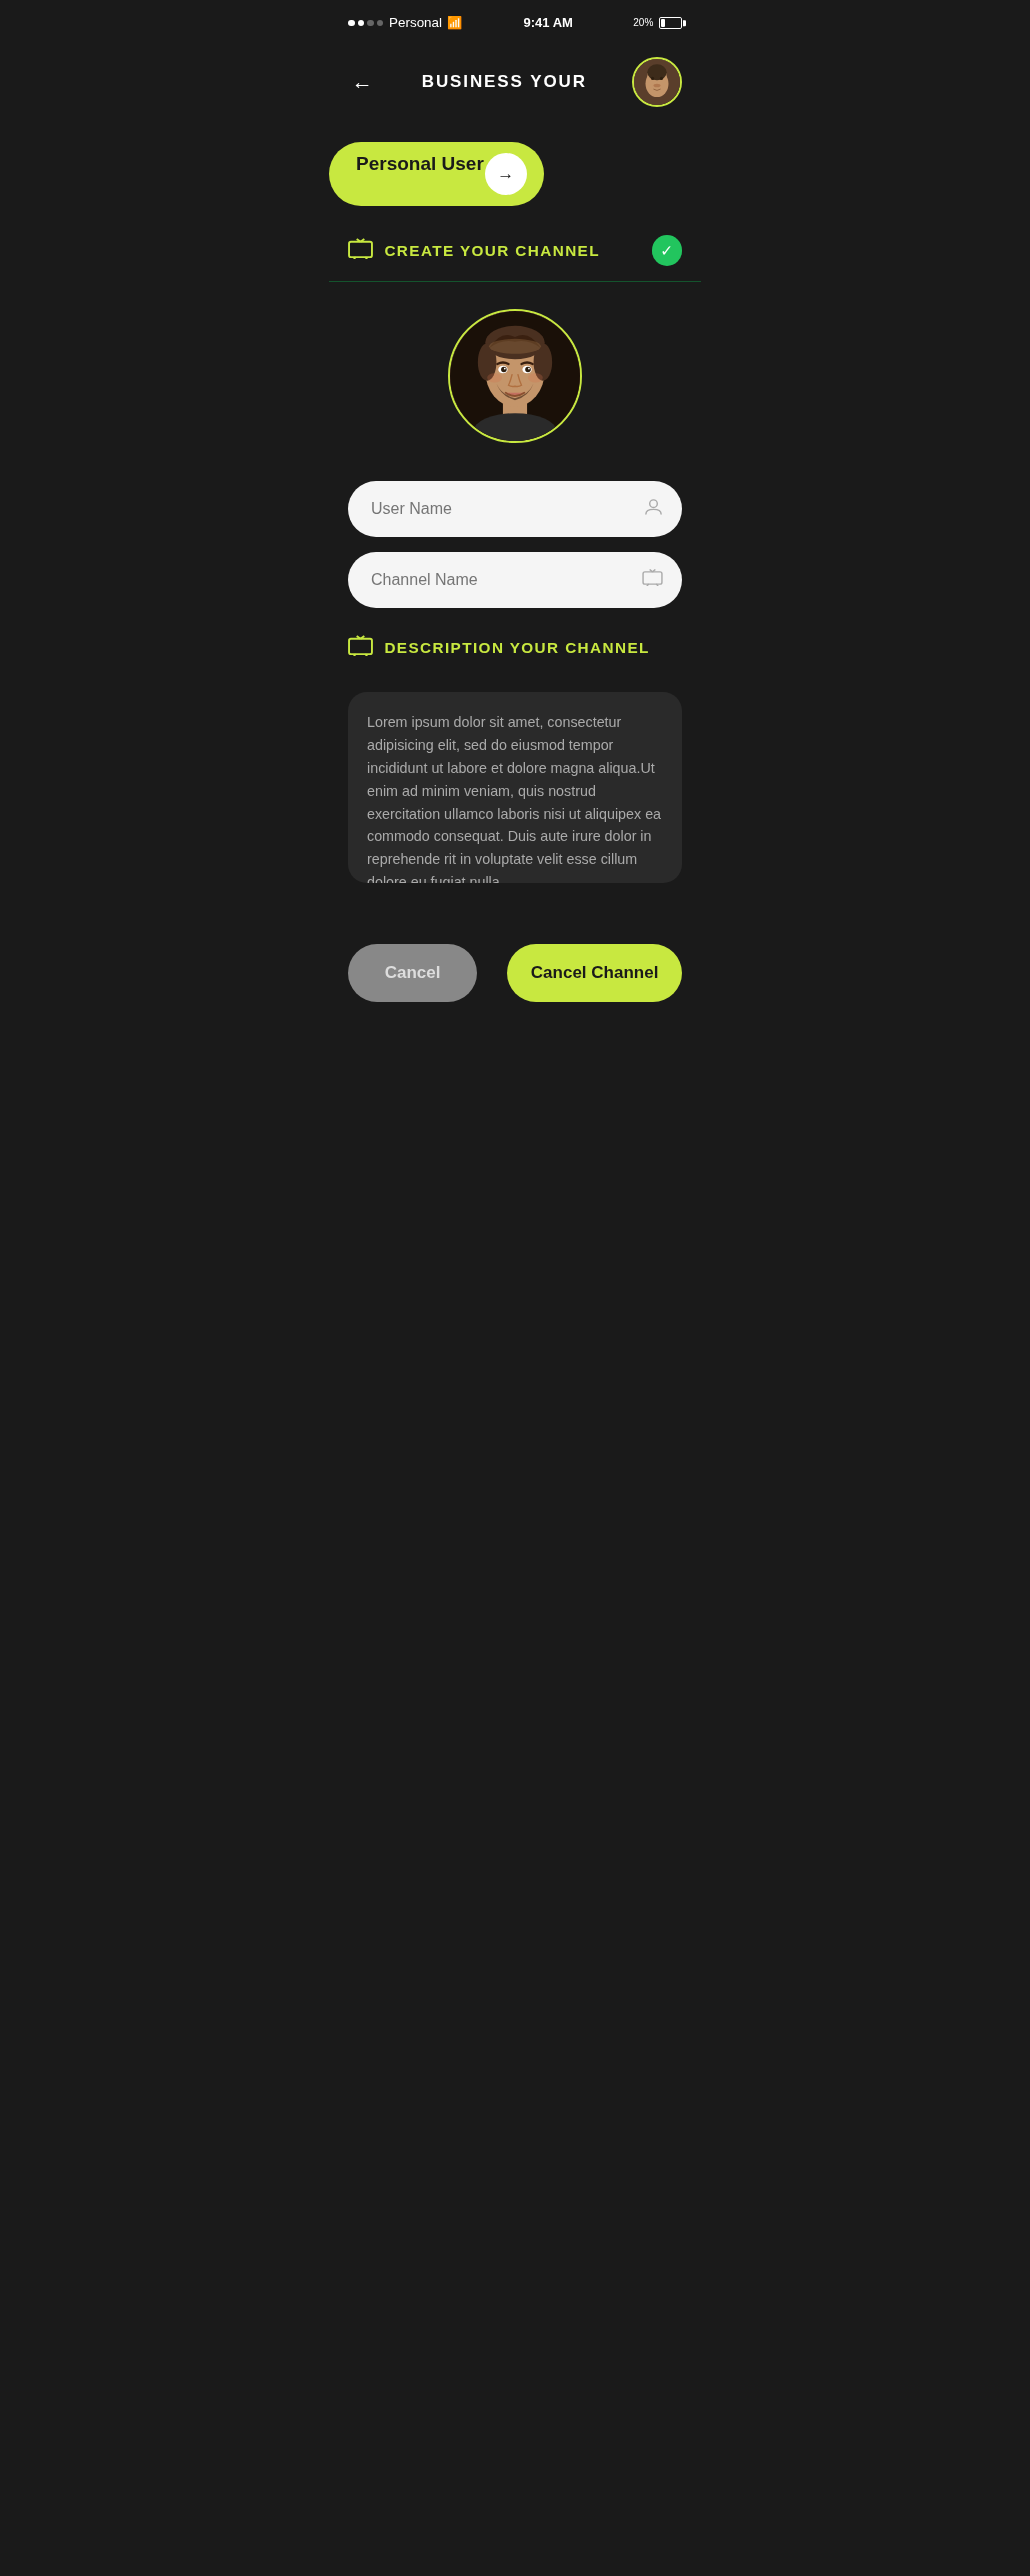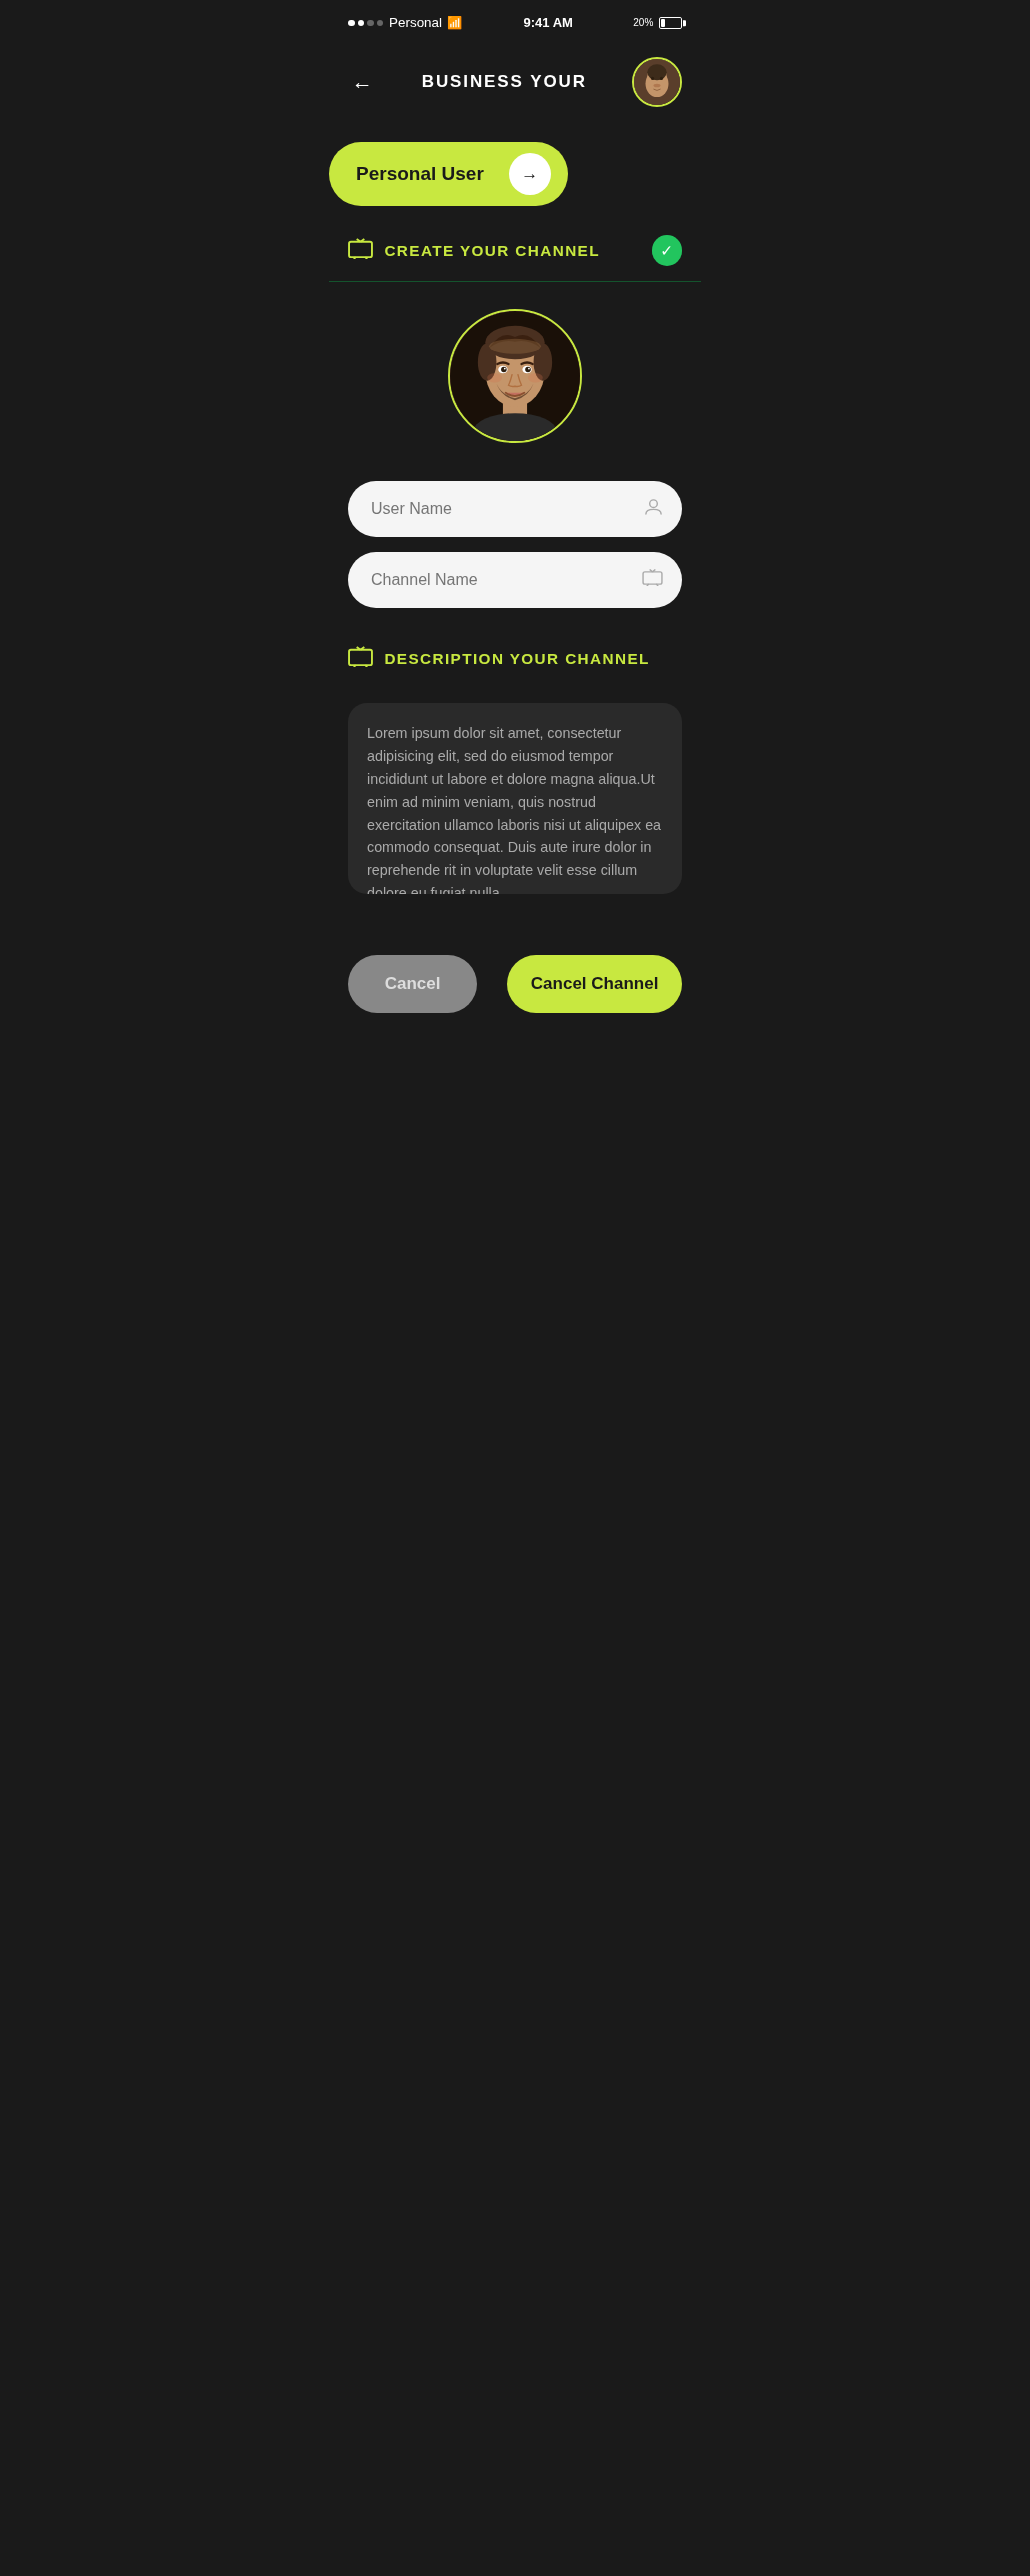--- a/index.html
+++ b/index.html
@@ -146,22 +146,22 @@
       overflow: hidden;
     }
 
     
     .personal-user-section {
       margin: 15.3px 0 29px;
     }
 
     .personal-user-btn {
       display: inline-flex;
-      align-items: center;
-      gap: 25px;
+      align-items: flex-start;
+      gap: 1px;
       background: #c8e840;
       border: none;
       border-radius: 48px;
       padding: 11.4px 17px 11.4px 27px;
       cursor: pointer;
       min-width: 191px;
     }
 
     .personal-user-label {
       font-size: 19px;
@@ -250,21 +250,21 @@
       width: 100%;
       height: 100%;
       position: absolute;
       top: 0;
       left: 0;
     }
 
     
     .input-section {
       padding: 0 19px;
-      margin-bottom: 38px;
+      margin-bottom: 27px;
     }
 
     .input-wrapper {
       position: relative;
       margin-bottom: 15.3px;
     }
 
     .text-input {
       width: 100%;
       padding: 19px 50px 19px 23px;

